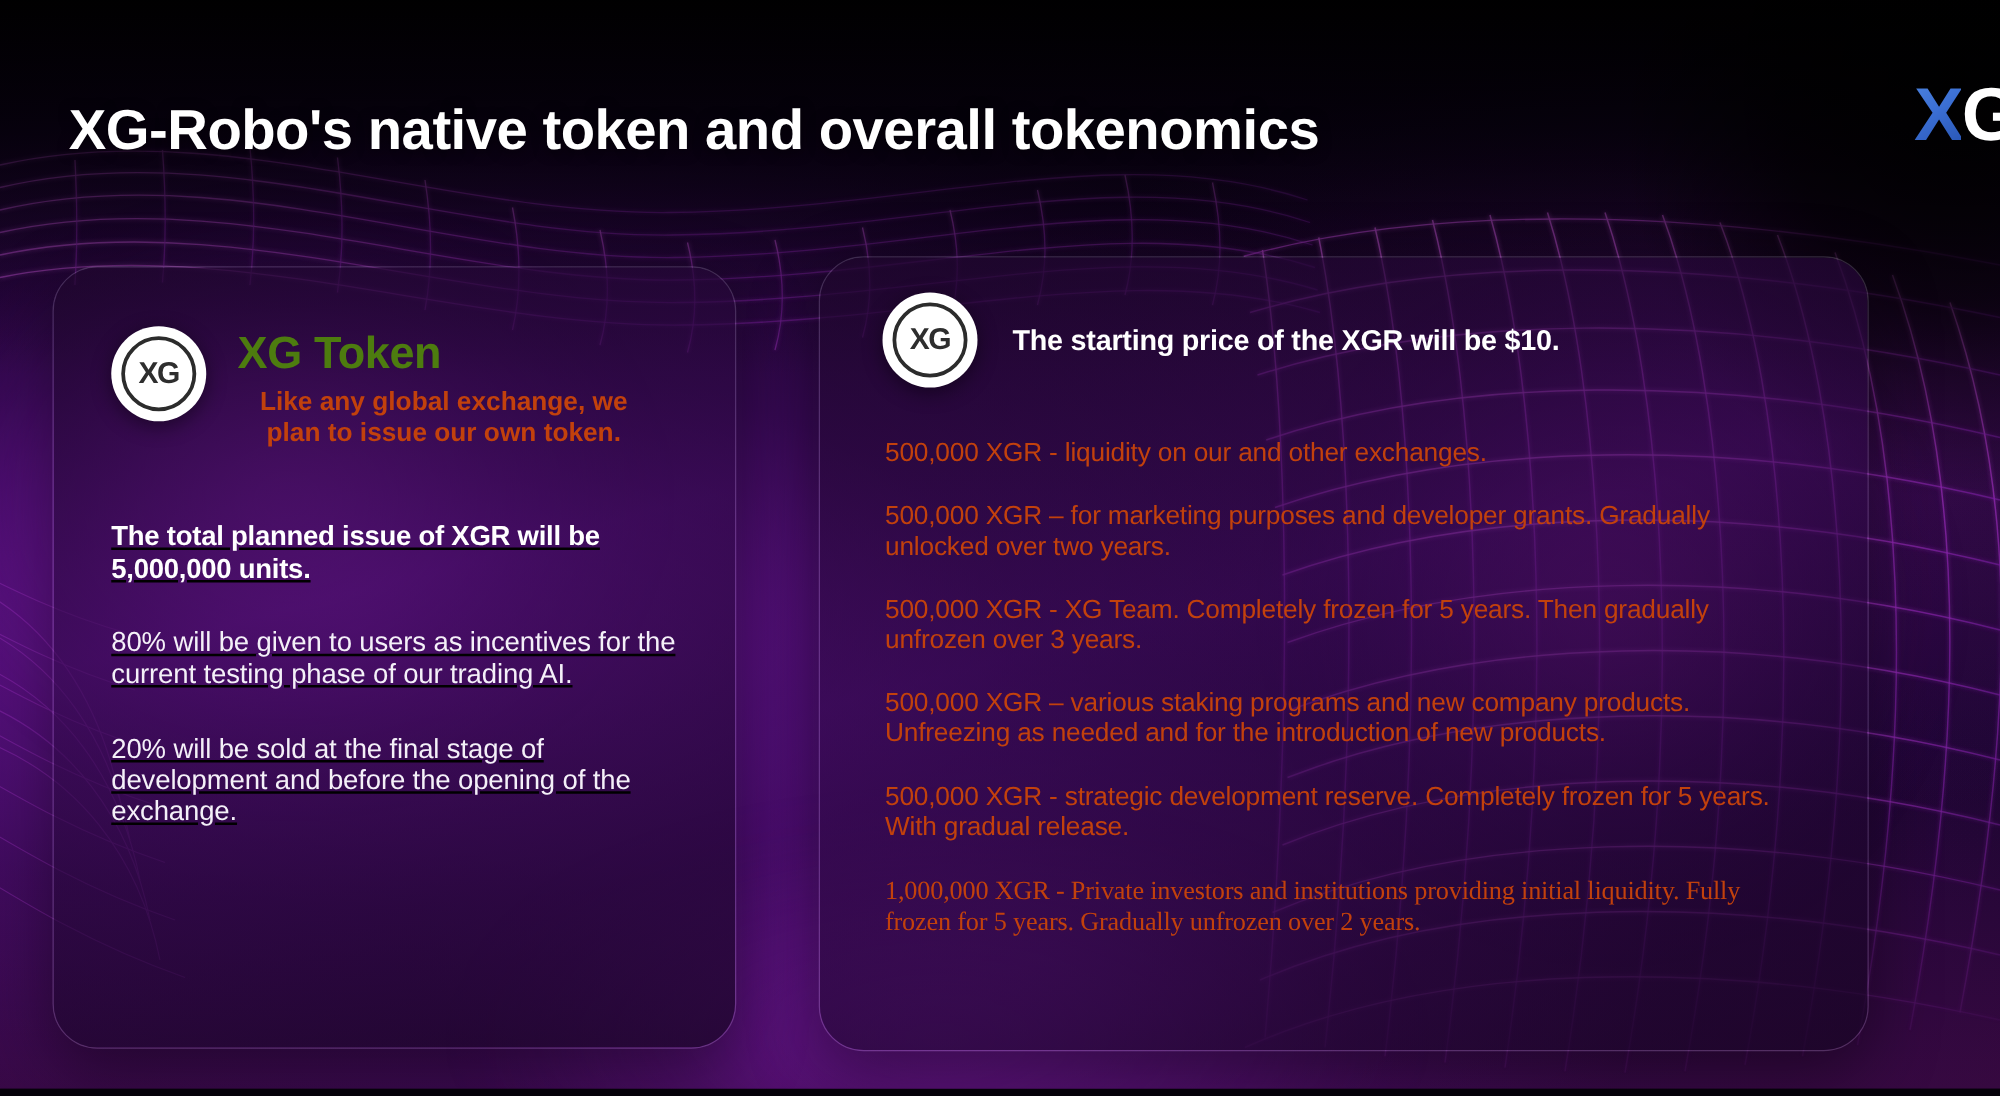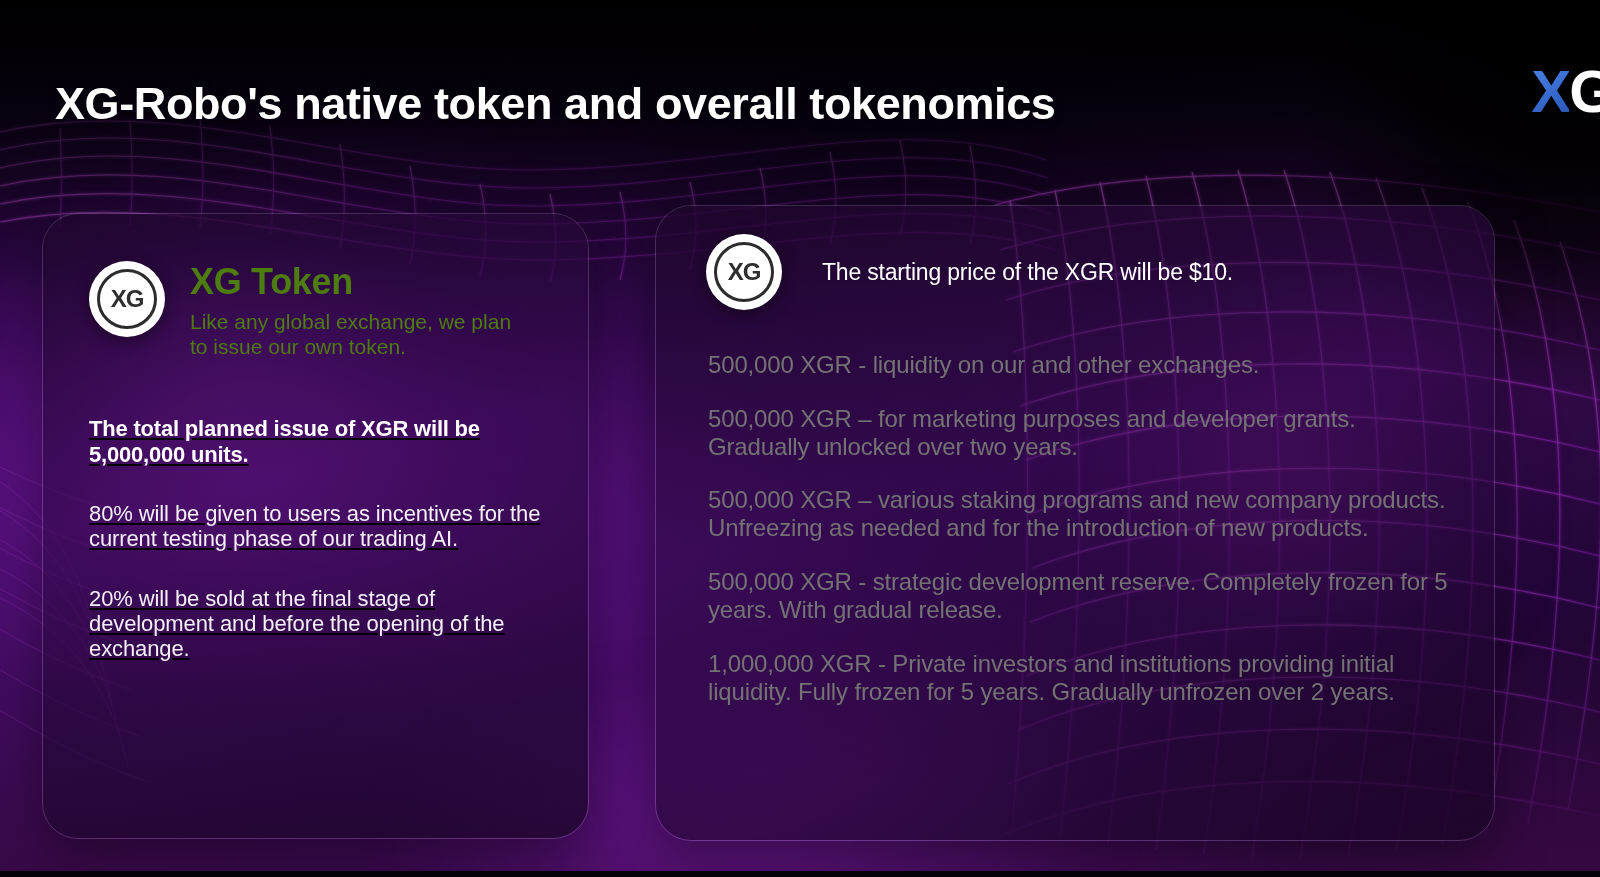--- a/index.html
+++ b/index.html
@@ -113,47 +113,48 @@
   }
   .xg-badge.lg .xg-text{ font-size:24px; }
 
   .head-left-txt{ margin-left:25px; padding-top:2px; }
   .card-title{
     font-size:36px; font-weight:700; color:#4d7c0f; line-height:1.06;
     letter-spacing:-0.3px;
   }
   .card-sub{
     margin-top:9px;
-    font-size:21px; font-weight:400; color:#4d7c0f; line-height:1.16;
+    font-size:21px; font-weight:700; color:#c2410c; line-height:1.16;
     max-width:330px;
+    text-align:center;
   }
 
   .head-right-txt{
-    margin-left:40px;
-    font-size:23px; font-weight:400; color:#ffffff; letter-spacing:-0.2px;
+    margin-left:28px;
+    font-size:23px; font-weight:700; color:#ffffff; letter-spacing:-0.2px;
   }
 
   
   .body-left{ padding:0 42px 0 46px; margin-top:57px;text-decoration:underline; }
   .lead{
     font-size:22px; font-weight:700; color:#ffffff; line-height:1.17;
     letter-spacing:-0.2px;
   }
   .para{
     font-size:22px; font-weight:400; color:#f4f0f8; line-height:1.14;
     margin-top:34px; letter-spacing:-0.1px;
   }
 
   .body-right{ padding:0 46px 0 52px; margin-top:41px; }
   .ritem{
-    font-size:24px; font-weight:400; color:#737373; line-height:1.16;
+    font-size:21px; font-weight:400; color:#c2410c; line-height:1.16;
     letter-spacing:-0.15px;
     margin-bottom:26px;
   }
-  .ritem:last-child{ margin-bottom:0; }
+  .ritem:last-child{ margin-bottom:0;font-family:Liberation Serif, serif; }
 </style>
 </head>
 <body>
 
 <div id="stage">
 
   <div class="bg-base"></div>
   <div class="glow-a"></div>
   <div class="glow-b"></div>
   <div class="glow-c"></div>
@@ -291,20 +292,21 @@
         <div class="xg-badge lg">
           <span class="xg-ring"></span>
           <span class="xg-text">XG</span>
         </div>
         <div class="head-right-txt">The starting price of the XGR will be $10.</div>
       </div>
 
       <div class="body-right">
         <p class="ritem">500,000 XGR - liquidity on our and other exchanges.</p>
         <p class="ritem">500,000 XGR – for marketing purposes and developer grants. Gradually unlocked over two years.</p>
+        <p class="ritem">500,000 XGR - XG Team. Completely frozen for 5 years. Then gradually unfrozen over 3 years.</p>
         <p class="ritem">500,000 XGR – various staking programs and new company products. Unfreezing as needed and for the introduction of new products.</p>
         <p class="ritem">500,000 XGR - strategic development reserve. Completely frozen for 5 years. With gradual release.</p>
         <p class="ritem">1,000,000 XGR - Private investors and institutions providing initial liquidity. Fully frozen for 5 years. Gradually unfrozen over 2 years.</p>
       </div>
     </div>
   </section>
 
 </div>
 
 </body></html>

